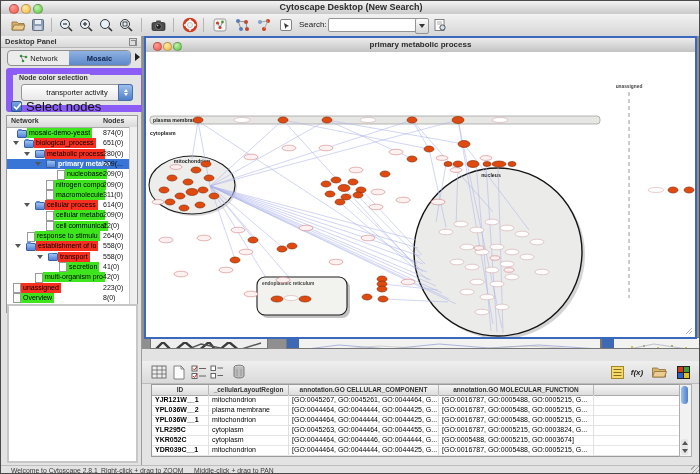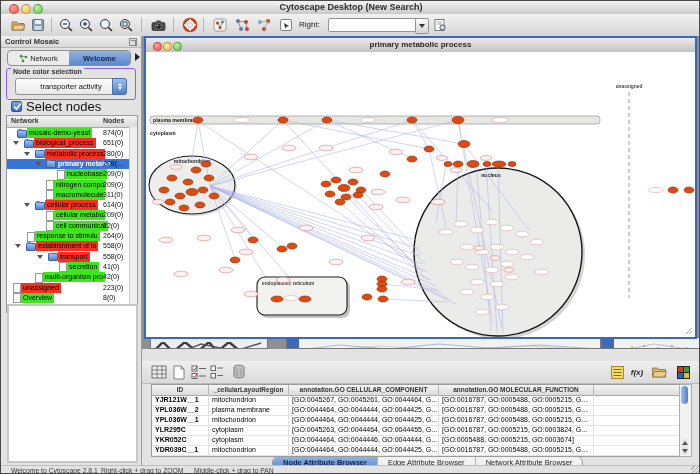--- a/index.html
+++ b/index.html
@@ -22,21 +22,21 @@
   .tri-d{width:0;height:0;border-left:3px solid transparent;border-right:3px solid transparent;border-top:4px solid #333;}
   
   .cpanel{position:absolute;left:0;top:35px;width:140px;height:429px;background:#e3e3e3;border-right:1px solid #9a9a9a;}
   .phead{position:absolute;left:0;top:0;width:100%;height:12px;background:linear-gradient(#efefef,#d8d8d8);border-bottom:1px solid #b5b5b5;font-size:7.5px;font-weight:700;color:#333;padding-left:4px;line-height:12px;box-sizing:border-box;}
   .floatico{position:absolute;top:2px;width:8px;height:8px;border:1px solid #888;background:#ddd;box-sizing:border-box;}
   .floatico:after{content:"";position:absolute;left:1px;top:1px;width:4px;height:4px;border-top:1px solid #888;border-right:1px solid #888;}
   .ptabs{position:absolute;left:6px;top:14px;width:122px;height:14px;border:1px solid #8f8f8f;border-radius:4px;background:#ececec;display:flex;overflow:hidden;}
   .ptab{flex:1;display:flex;align-items:center;justify-content:center;font-size:7.5px;color:#222;gap:2px;}
   .ptab.sel{background:linear-gradient(#8fb2e2,#5d88c9);font-weight:700;color:#10244e;}
   .ptabarrow{position:absolute;right:1px;top:17px;width:0;height:0;border-top:4px solid transparent;border-bottom:4px solid transparent;border-left:5px solid #222;}
-  .groupbox{position:absolute;left:5px;top:32px;width:128px;height:30px;border:1px solid #8b5cf6;border-radius:3px;}
+  .groupbox{position:absolute;left:5px;top:32px;width:128px;height:30px;border:7px solid #8b5cf6;border-radius:3px;}
   .grouplbl{position:absolute;left:4px;top:-1px;font-size:7px;font-weight:700;color:#333;background:#e3e3e3;padding:0 2px;line-height:7px;}
   .popup{position:absolute;left:8px;top:9px;width:110px;height:15px;background:linear-gradient(#ffffff,#e8e8e8);border:1px solid #969696;border-radius:3px;font-size:7.5px;color:#111;text-align:center;line-height:15px;}
   .popupbtn{position:absolute;right:-1px;top:-1px;width:13px;height:15px;background:linear-gradient(#9cc0ee,#4f7fc7);border:1px solid #4a6ea8;border-radius:0 3px 3px 0;display:flex;flex-direction:column;align-items:center;justify-content:center;gap:1px;}
   .mu{width:0;height:0;border-left:2.5px solid transparent;border-right:2.5px solid transparent;border-bottom:3px solid #fff;}
   .md{width:0;height:0;border-left:2.5px solid transparent;border-right:2.5px solid transparent;border-top:3px solid #fff;}
   .cbrow{position:absolute;left:10px;top:65px;height:10px;display:flex;align-items:center;gap:4px;}
   .cbox{width:9px;height:9px;border-radius:2px;background:linear-gradient(#7fa8e0,#3c6fc4);border:1px solid #2d5491;position:relative;}
   .cbox svg{position:absolute;left:0;top:-1px;}
   .cblbl{font-size:13px;color:#111;}
   .tree{position:absolute;left:5px;top:79px;width:130px;height:196px;background:#fff;border:1px solid #9a9a9a;overflow:hidden;}
@@ -203,54 +203,54 @@
           <line x1="4" y1="5" x2="12" y2="4" stroke="#999" stroke-width=".8"></line>
           <line x1="12" y1="4" x2="8" y2="12" stroke="#999" stroke-width=".8"></line>
         </svg>
     </span>
     <span class="tbtn" style="left:276px">
       <svg width="16" height="16" viewBox="0 0 16 16">
           <rect x="2.5" y="2.5" width="11" height="11" rx="1.5" fill="#fdfdfd" stroke="#777" stroke-width=".9"></rect>
           <path d="M6 6 11 9 8.5 9.8 7.5 12z" fill="#333"></path>
         </svg>
     </span>
-    <span class="searchlbl" style="left:298px">Right:</span>
+    <span class="searchlbl" style="left:298px">Search:</span>
     <input class="searchbox" style="left: 327px;" value="">
     <span class="ddbtn" style="left:414px">
         <span class="tri-d"></span>
       </span>
     <span class="tbtn" style="left:430px">
       <svg width="16" height="16" viewBox="0 0 16 16">
           <rect x="3" y="2.5" width="9" height="11" fill="#fdfdfd" stroke="#777" stroke-width=".9"></rect>
           <line x1="5" y1="5" x2="10" y2="5" stroke="#999" stroke-width=".8"></line>
           <line x1="5" y1="7" x2="10" y2="7" stroke="#999" stroke-width=".8"></line>
           <circle cx="10.5" cy="10.5" r="2.6" fill="#cfe0f2" stroke="#444" stroke-width=".9"></circle>
         </svg>
     </span>
   </div>
 
   <div class="cpanel">
     <div class="phead">
-      <span>Control Mosaic</span>
+      <span>Desktop Panel</span>
       <span class="floatico" style="right:4px"></span>
     </div>
 
     <div class="ptabs">
       <div class="ptab">
         <svg width="9" height="9" viewBox="0 0 9 9">
             <circle cx="2" cy="2" r="1.3" fill="#2e9e2e"></circle>
             <circle cx="7" cy="3" r="1.3" fill="#2e9e2e"></circle>
             <circle cx="4" cy="7" r="1.3" fill="#2e9e2e"></circle>
             <line x1="2" y1="2" x2="7" y2="3" stroke="#555" stroke-width=".6"></line>
             <line x1="2" y1="2" x2="4" y2="7" stroke="#555" stroke-width=".6"></line>
           </svg>
         <span>Network</span>
       </div>
       <div class="ptab sel">
-        <span>Welcome</span>
+        <span>Mosaic</span>
       </div>
     </div>
     <span class="ptabarrow"></span>
 
     <div class="groupbox">
       <span class="grouplbl">Node color selection</span>
       <div class="popup">
         <span>transporter activity</span>
         <span class="popupbtn">
             <span class="mu"></span>
@@ -713,25 +713,20 @@
     </div>
 
     <div class="vscroll">
       <span class="vthumb"></span>
       <span class="varrows">
         <span style="width:0;height:0;border-left:3px solid transparent;border-right:3px solid transparent;border-bottom:4px solid #555"></span>
         <span style="width:0;height:0;border-left:3px solid transparent;border-right:3px solid transparent;border-top:4px solid #555"></span>
       </span>
     </div>
 
-    <div class="dtabs">
-      <span class="dtab sel">Node Attribute Browser</span>
-      <span class="dtab">Edge Attribute Browser</span>
-      <span class="dtab">Network Attribute Browser</span>
-    </div>
   </div>
 
   <div class="statusbar">
     <span class="abs" style="left:10px;top:1px">Welcome to Cytoscape 2.8.1</span>
     <span class="abs" style="left:100px;top:1px">Right-click + drag to ZOOM</span>
     <span class="abs" style="left:193px;top:1px">Middle-click + drag to PAN</span>
     <span class="grip"></span>
   </div>
 
 </div>

